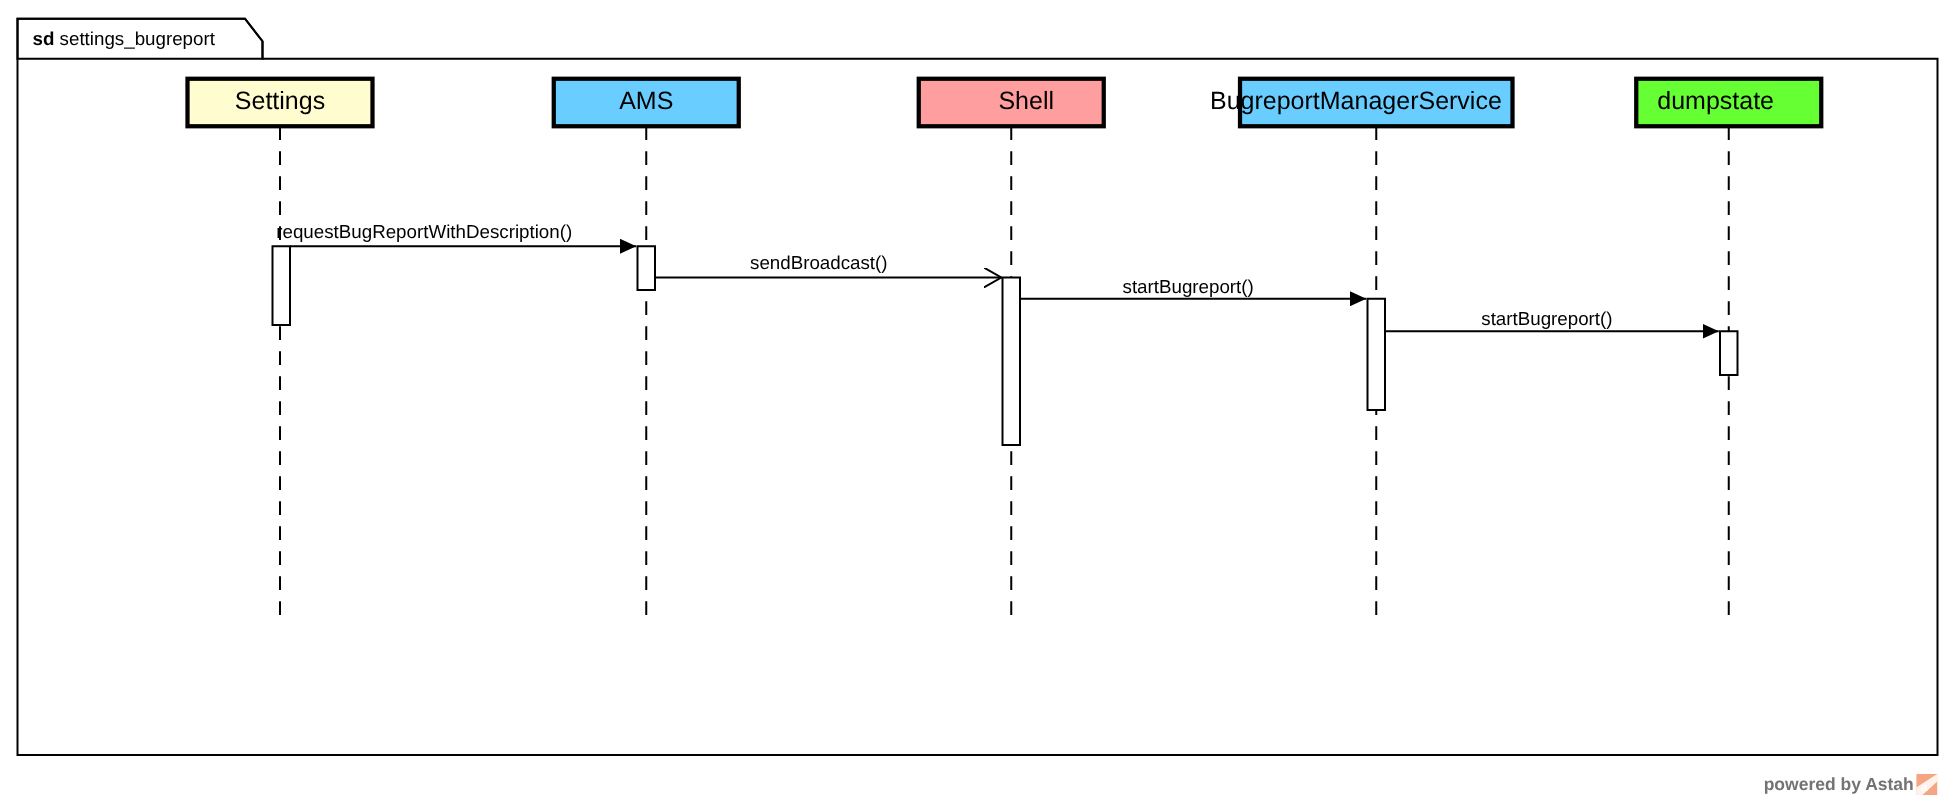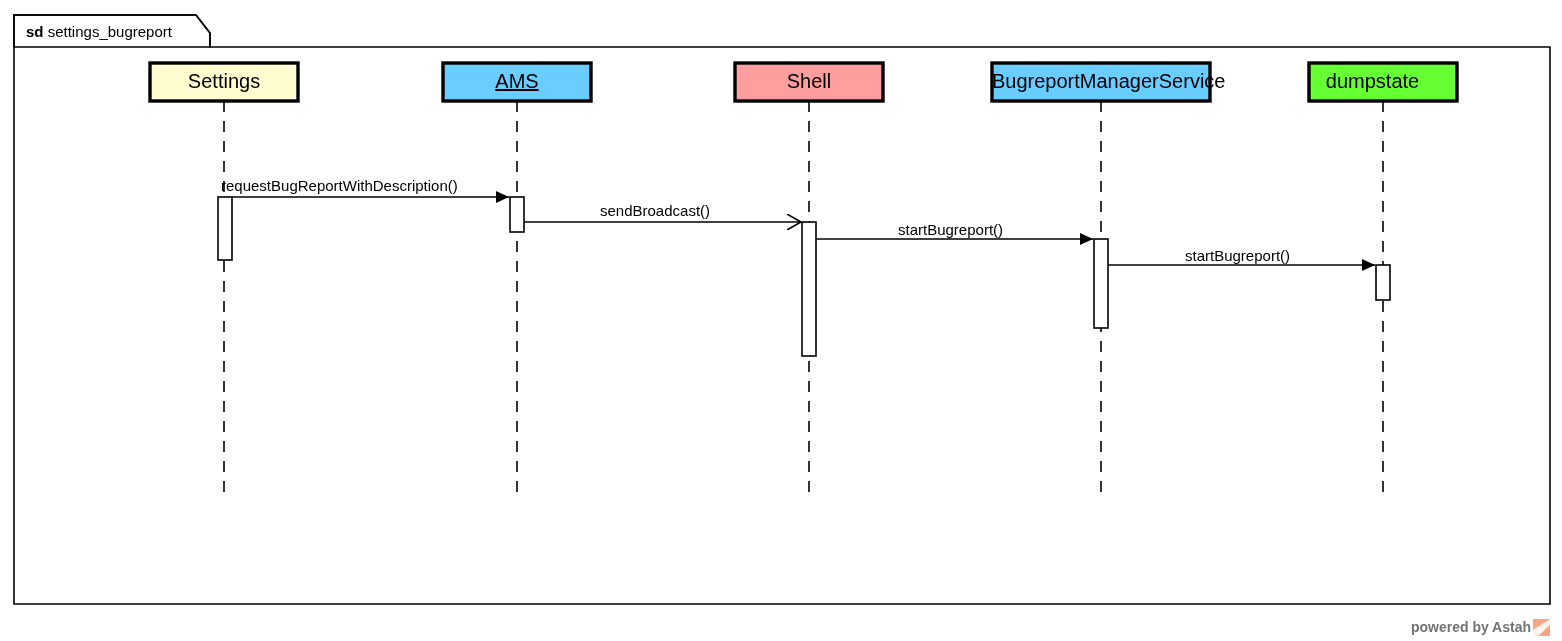--- a/index.html
+++ b/index.html
@@ -123,23 +123,23 @@
       <line x1="816" y1="239" x2="1093" y2="239" stroke="#000000" stroke-width="1.6" marker-end="url(#arrow-filled)"></line>
       <line x1="1108" y1="265" x2="1375" y2="265" stroke="#000000" stroke-width="1.6" marker-end="url(#arrow-filled)"></line>
     </g>
   </svg>
 
   <div class="lbl frame-tag" style="left:26px; top:24px;">
     <b>sd</b><span>&nbsp;</span><span>settings_bugreport</span>
   </div>
 
   <div class="lbl lifeline-name" style="left:150px; top:73px; width:148px;">Settings</div>
-  <div class="lbl lifeline-name" style="left:443px; top:73px; width:148px;text-decoration:underline;">AMS</div>
-  <div class="lbl lifeline-name" style="left:735px; top:73px; width:148px;">Shell</div>
-  <div class="lbl lifeline-name" style="left:992px; top:73px; width:218px;">BugreportManagerService</div>
+  <div class="lbl lifeline-name" style="left:443px; top:73px; width:148px;">AMS</div>
+  <div class="lbl lifeline-name" style="left:735px; top:73px; width:148px;padding-left:12px;">Shell</div>
+  <div class="lbl lifeline-name" style="left:968px; top:73px; width:218px;">BugreportManagerService</div>
   <div class="lbl lifeline-name" style="left:1309px; top:73px; width:127px;">dumpstate</div>
 
   <div class="lbl msg-label" style="left:221px; top:178px;">requestBugReportWithDescription()</div>
   <div class="lbl msg-label" style="left:600px; top:203px;">sendBroadcast()</div>
   <div class="lbl msg-label" style="left:898px; top:222px;">startBugreport()</div>
   <div class="lbl msg-label" style="left:1185px; top:248px;">startBugreport()</div>
 
   <div class="watermark">
     <span>powered by Astah</span>
     <span class="watermark-logo">

